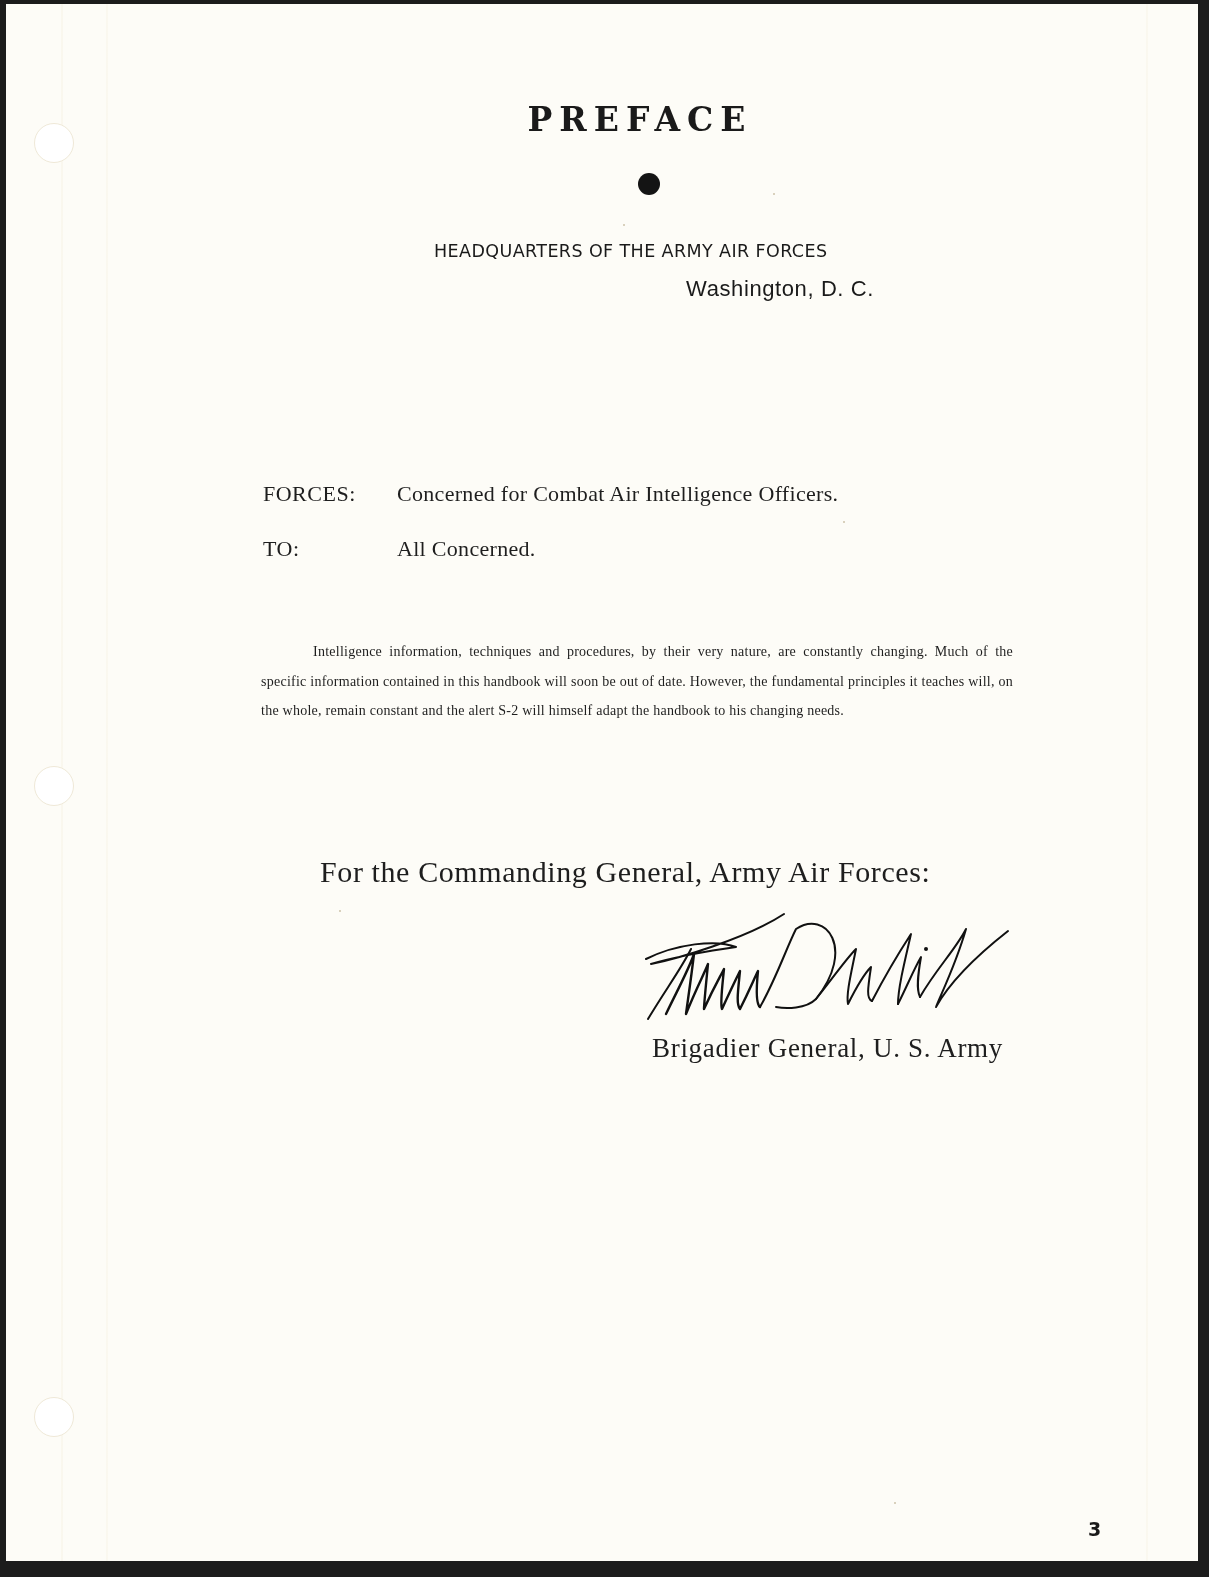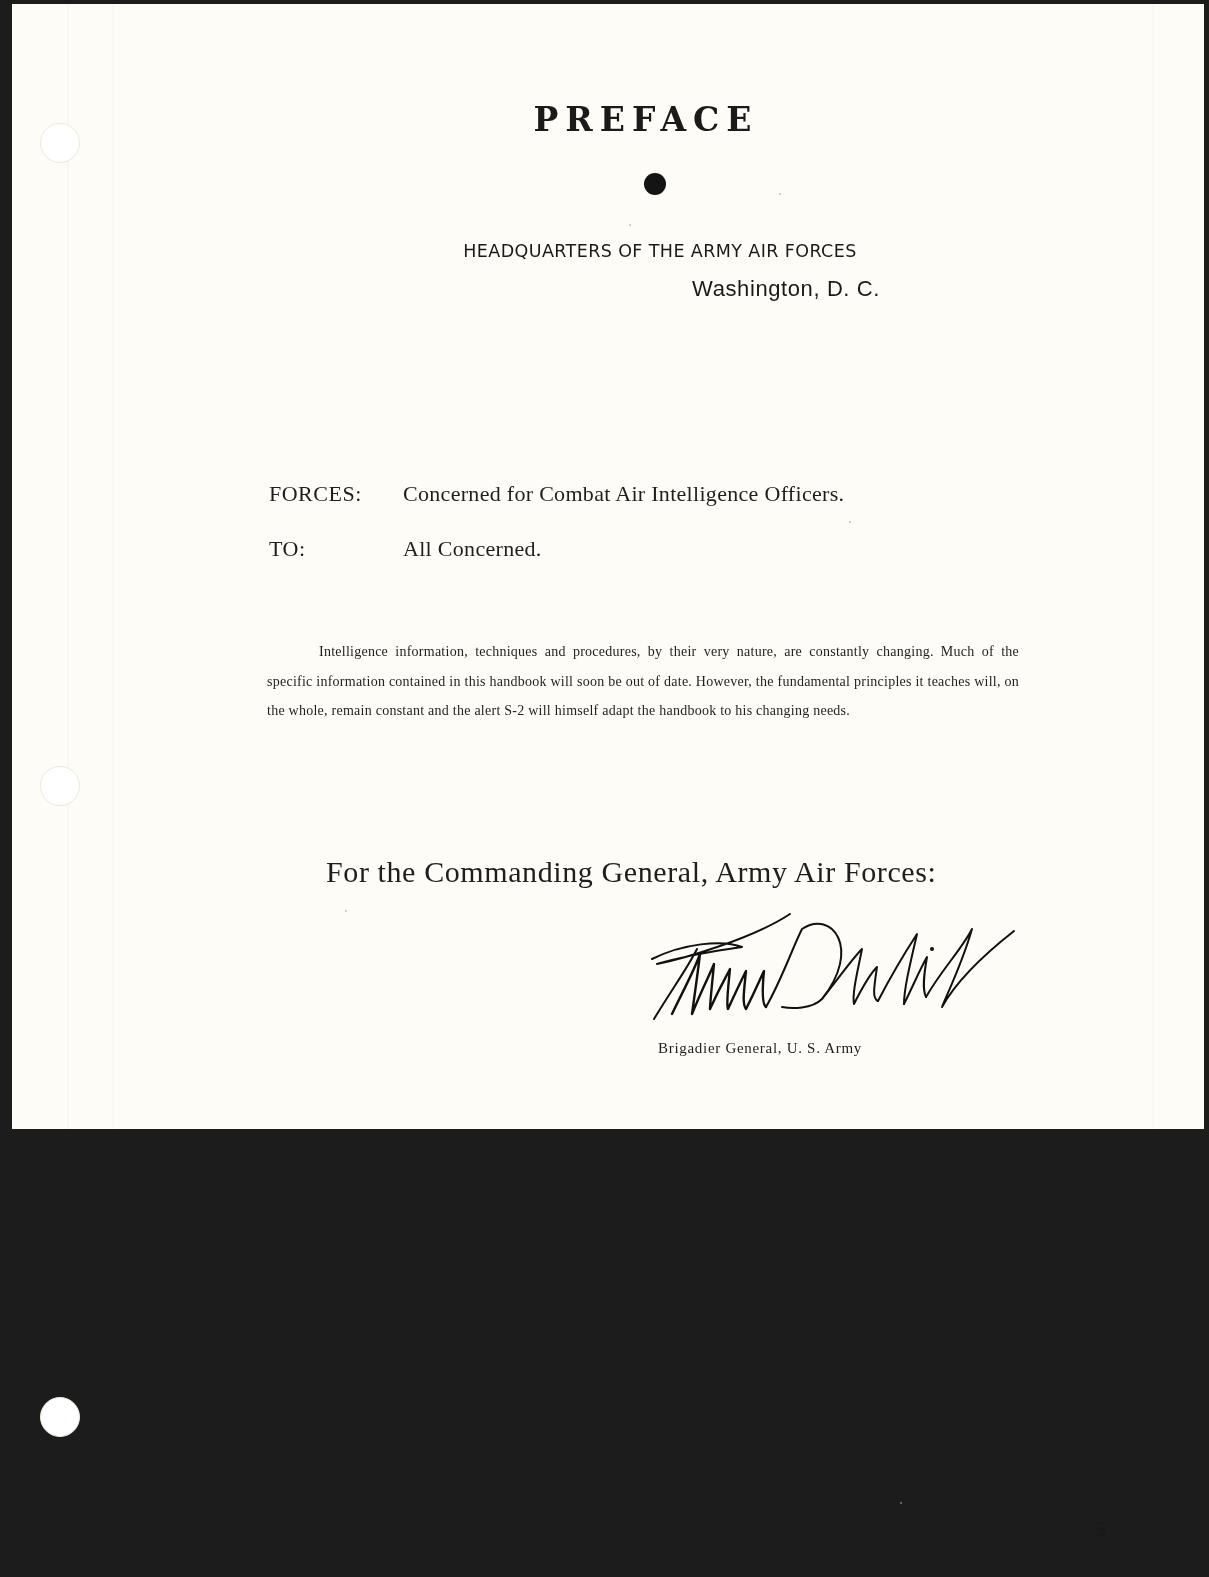--- a/index.html
+++ b/index.html
@@ -8,24 +8,24 @@
     }
     body {
       width: 1209px;
       height: 1577px;
       position: relative;
       overflow: hidden;
       background: #1c1c1c;
     }
     .page {
       position: absolute;
-      left: 12px;
+      left: 6px;
       top: 4px;
       width: 1192px;
-      height: 1125px;
+      height: 1557px;
       background: #fdfcf7;
       background-image:
         linear-gradient(90deg, rgba(235,225,195,0.0) 0px, rgba(235,225,195,0.35) 1px, rgba(235,225,195,0.0) 2px),
         linear-gradient(90deg, rgba(235,225,195,0.0) 0px, rgba(235,225,195,0.3) 1px, rgba(235,225,195,0.0) 2px),
         linear-gradient(90deg, rgba(235,225,195,0.0) 0px, rgba(235,225,195,0.3) 1px, rgba(235,225,195,0.0) 2px);
       background-size: 1192px 100%, 1192px 100%, 1192px 100%;
       background-position: 55px 0, 100px 0, 1140px 0;
       background-repeat: no-repeat;
     }
     .hole {
@@ -56,21 +56,21 @@
       width: 22px;
       height: 22px;
       border-radius: 50%;
       background: #141414;
     }
     .hq {
       position: absolute;
       top: 237px;
       left: 428px;
       width: 440px;
-      text-align: center;
+      text-align: left;
       font-family: "DejaVu Sans", sans-serif;
       font-size: 17.5px;
       letter-spacing: 0.4px;
       color: #1a1a1a;
       white-space: nowrap;
     }
     .hq-city {
       position: absolute;
       top: 272px;
       left: 428px;
@@ -123,21 +123,21 @@
       position: absolute;
       left: 630px;
       top: 905px;
       width: 380px;
       height: 120px;
     }
     .sig-block {
       position: absolute;
       left: 646px;
       top: 1030px;
-      font-size: 15px;
+      font-size: 27px;
       line-height: 29px;
       letter-spacing: 0.7px;
       white-space: nowrap;
     }
     .sig-line-3 {
       padding-left: 24px;
     }
     .page-number {
       position: absolute;
       left: 1082px;

